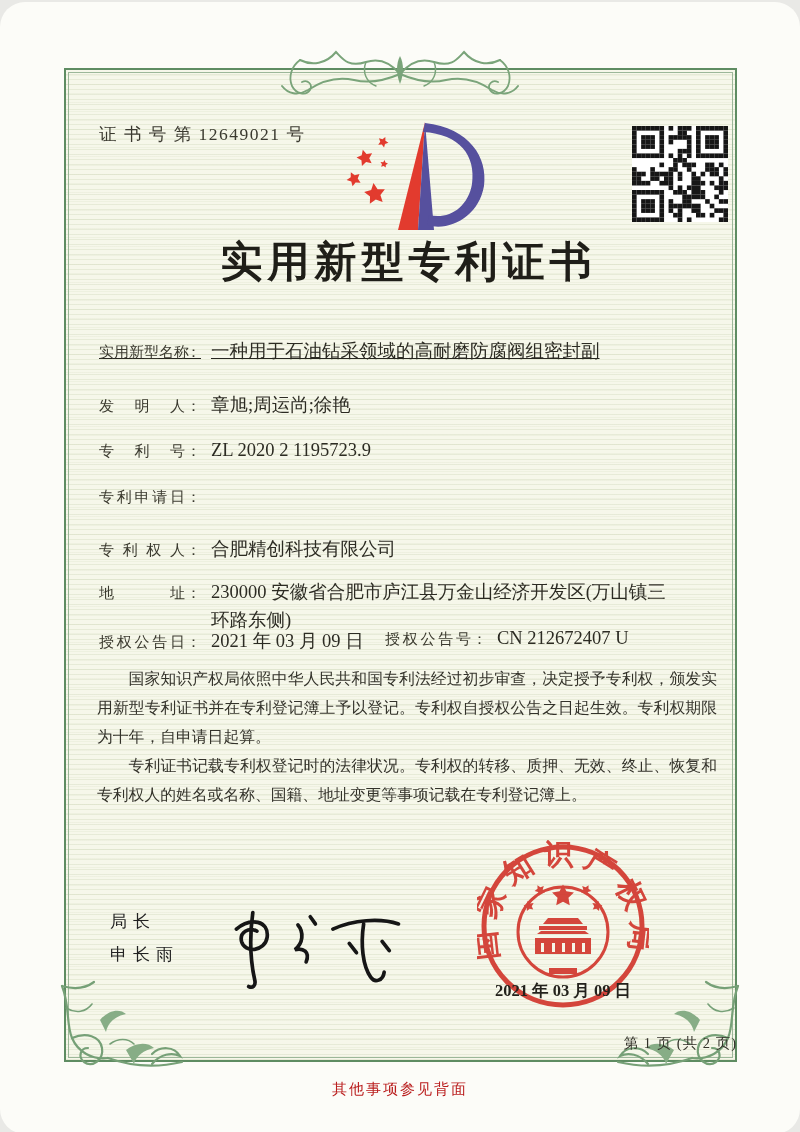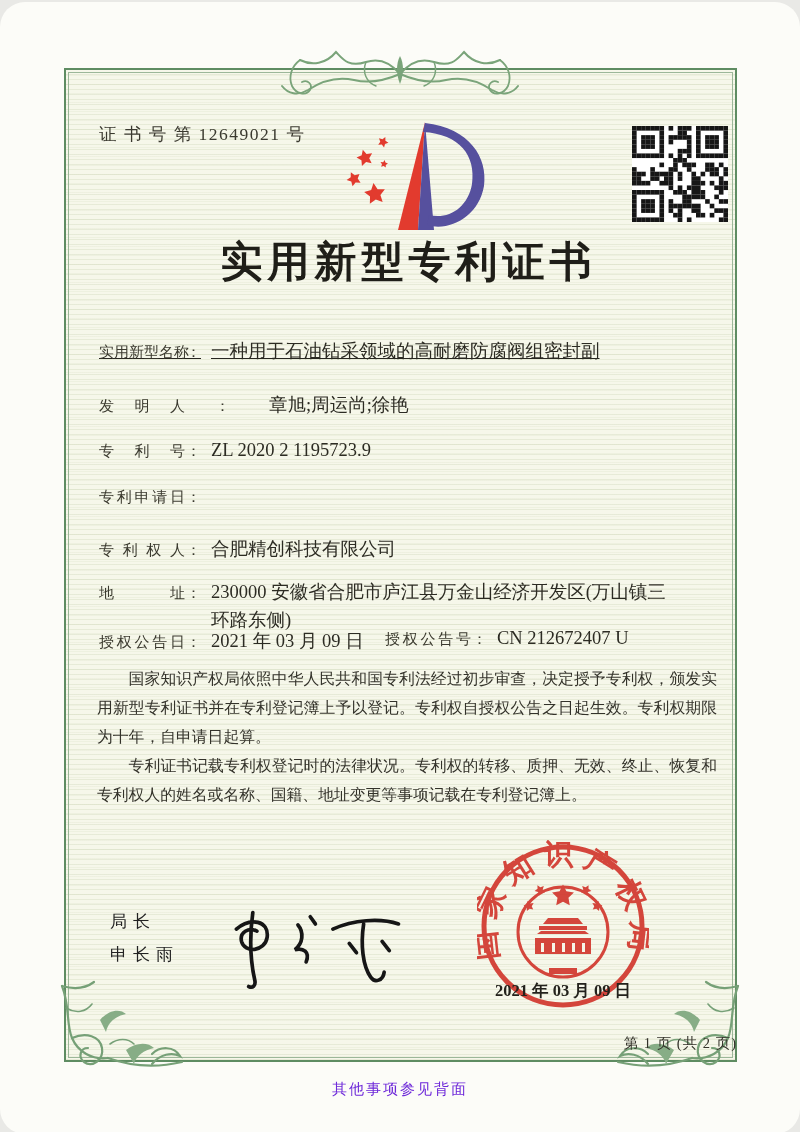--- a/index.html
+++ b/index.html
@@ -35,21 +35,21 @@
          font-family:"Liberation Sans","DejaVu Sans",sans-serif;font-weight:500;color:#222;}
   .officer-name{position:absolute;left:110px;top:941px;font-size:17px;letter-spacing:6px;
          font-family:"Liberation Sans","DejaVu Sans",sans-serif;font-weight:500;color:#222;}
   .signature{position:absolute;left:222px;top:896px;width:195px;height:95px;}
   .seal{position:absolute;left:477px;top:838px;width:172px;height:172px;opacity:.93;}
   .seal-date{position:absolute;left:470px;top:978px;width:186px;text-align:center;
          font-size:16.5px;font-weight:700;color:#23221c;}
   .page-num{position:absolute;left:64px;right:63px;top:1032px;text-align:right;
          font-size:14.5px;letter-spacing:1px;color:#33322a;}
   .back-note{position:absolute;left:0;right:0;top:1078px;text-align:center;
-         font-size:15px;letter-spacing:2px;color:#6d28d9;}
+         font-size:15px;letter-spacing:2px;color:#b91c1c;}
   svg{display:block;}
 </style>
 </head>
 <body>
 
 <svg width="0" height="0" style="position:absolute" aria-hidden="true">
   <defs>
     <path id="star" d="M0,-10 L2.94,-4.05 9.51,-3.09 4.76,1.55 5.88,8.09 0,5 -5.88,8.09 -4.76,1.55 -9.51,-3.09 -2.94,-4.05 Z"></path>
     <g id="corner-fl" fill="none" stroke="#76a077" stroke-width="2.2" stroke-linecap="round">
       <path d="M6,6 C14,26 10,44 16,58 C22,72 36,80 52,78"></path>
@@ -342,21 +342,21 @@
       </g>
   </svg>
 
   <div class="title">实用新型专利证书</div>
 
   <div class="row" style="top:336px;left:99px;text-decoration:underline;">
     <span class="flabel">实用新型名称</span>
       <span class="colon">：</span>
     <span class="fval">一种用于石油钻采领域的高耐磨防腐阀组密封副</span>
   </div>
-  <div class="row" style="top:390px;left:99px;gap:29px;">
+  <div class="row" style="top:390px;left:99px;">
     <span class="flabel">发明人</span>
       <span class="colon">：</span>
     <span class="fval">章旭;周运尚;徐艳</span>
   </div>
   <div class="row" style="top:438px;left:99px;">
     <span class="flabel">专利号</span>
       <span class="colon">：</span>
     <span class="fval">ZL 2020 2 1195723.9</span>
   </div>
   <div class="row" style="top:486px;left:99px;">

